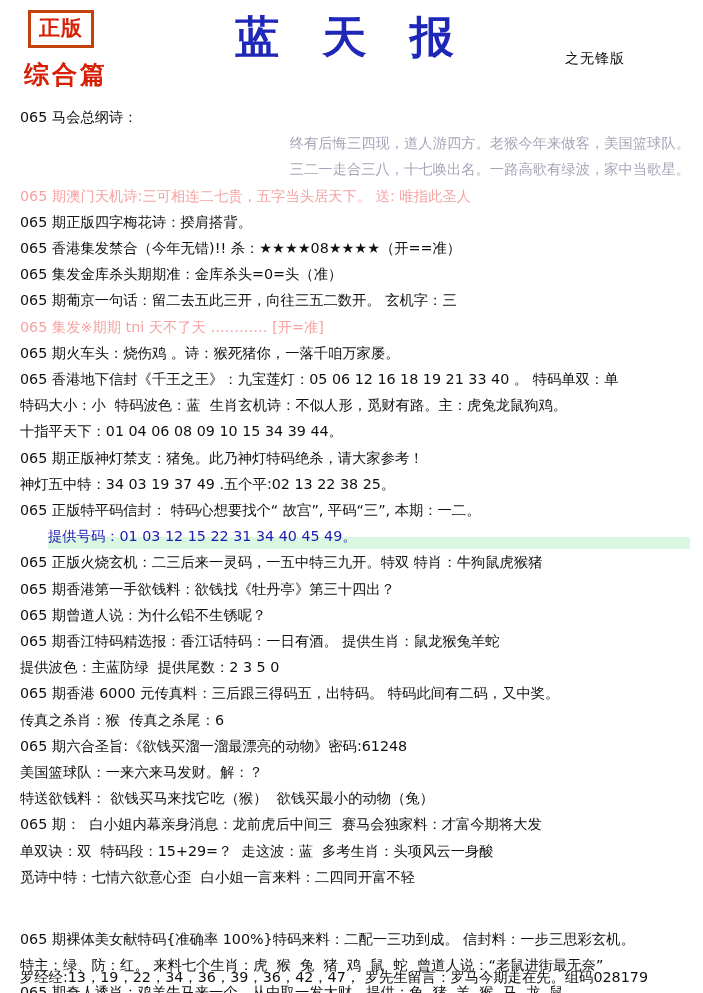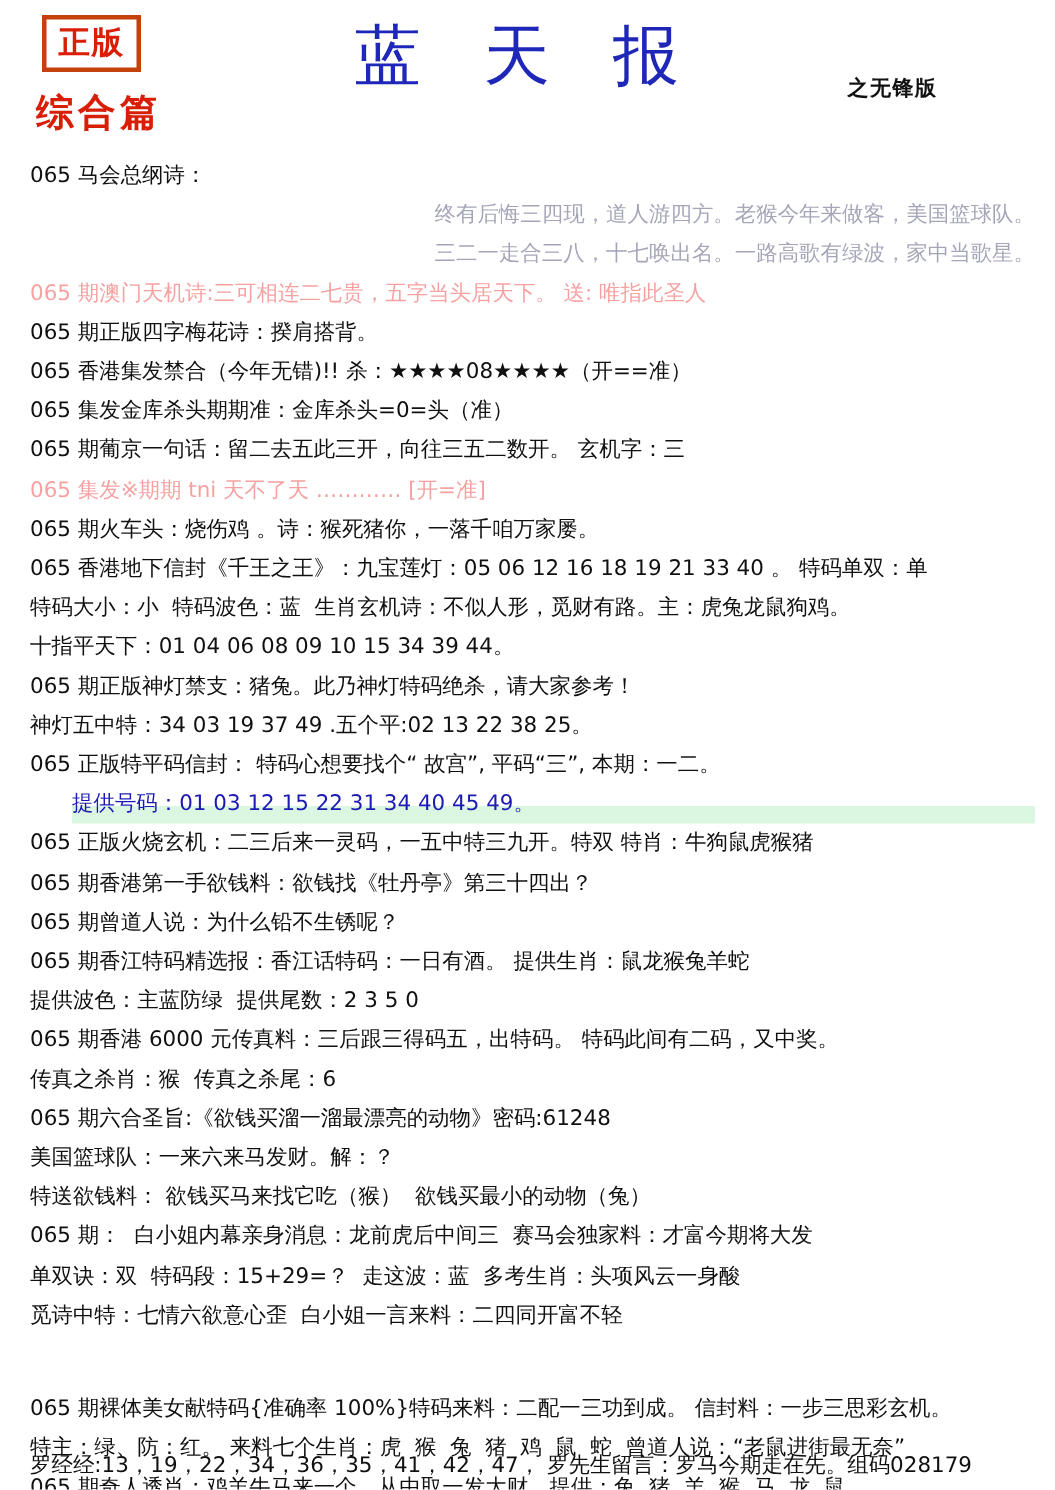--- a/index.html
+++ b/index.html
@@ -39,31 +39,31 @@
     font-family: "DejaVu Sans", sans-serif;
   }
   .masthead {
     position: absolute;
     left: 0;
     right: 0;
     top: 8px;
     text-align: center;
     color: #1f27b8;
     font-size: 44px;
-    font-weight: normal;
+    font-weight: bold;
     letter-spacing: 14px;
     font-family: "DejaVu Serif", serif;
   }
   .subtitle {
     position: absolute;
     right: 78px;
     top: 50px;
     color: #111111;
     font-size: 14px;
-    font-weight: bold;
+    font-weight: normal;
     letter-spacing: 1px;
   }
   .section-title {
     position: absolute;
     left: 24px;
     top: 58px;
     color: #d81e05;
     font-size: 25px;
     font-weight: bold;
     letter-spacing: 3px;
@@ -153,15 +153,15 @@
       <div class="line">美国篮球队：一来六来马发财。解：？</div>
       <div class="line">特送欲钱料： 欲钱买马来找它吃（猴）  欲钱买最小的动物（兔）</div>
       <div class="line">065 期：  白小姐内幕亲身消息：龙前虎后中间三  赛马会独家料：才富今期将大发</div>
       <div class="line">单双诀：双  特码段：15+29=？  走这波：蓝  多考生肖：头项风云一身酸</div>
       <div class="line">觅诗中特：七情六欲意心歪  白小姐一言来料：二四同开富不轻</div>
       <div class="line bold">065 期裸体美女献特码{准确率 100%}特码来料：二配一三功到成。 信封料：一步三思彩玄机。</div>
       <div class="line">特主：绿、防：红。 来料七个生肖：虎  猴  兔  猪  鸡  鼠  蛇  曾道人说：“老鼠进街最无奈”</div>
       <div class="line">065 期奇人透肖：鸡羊牛马来一个，从中取一发大财。提供：兔  猪  羊  猴  马  龙  鼠</div>
     </div>
 
-  <div class="foot">罗经经:13，19，22，34，36，35，41，42，47，  罗先生留言：罗马今期走在先。组码028179</div>
+  <div class="foot">罗经经:13，19，22，34，36，39，36，42，47，  罗先生留言：罗马今期走在先。组码028179</div>
 
 </div>
 
 </body></html>

